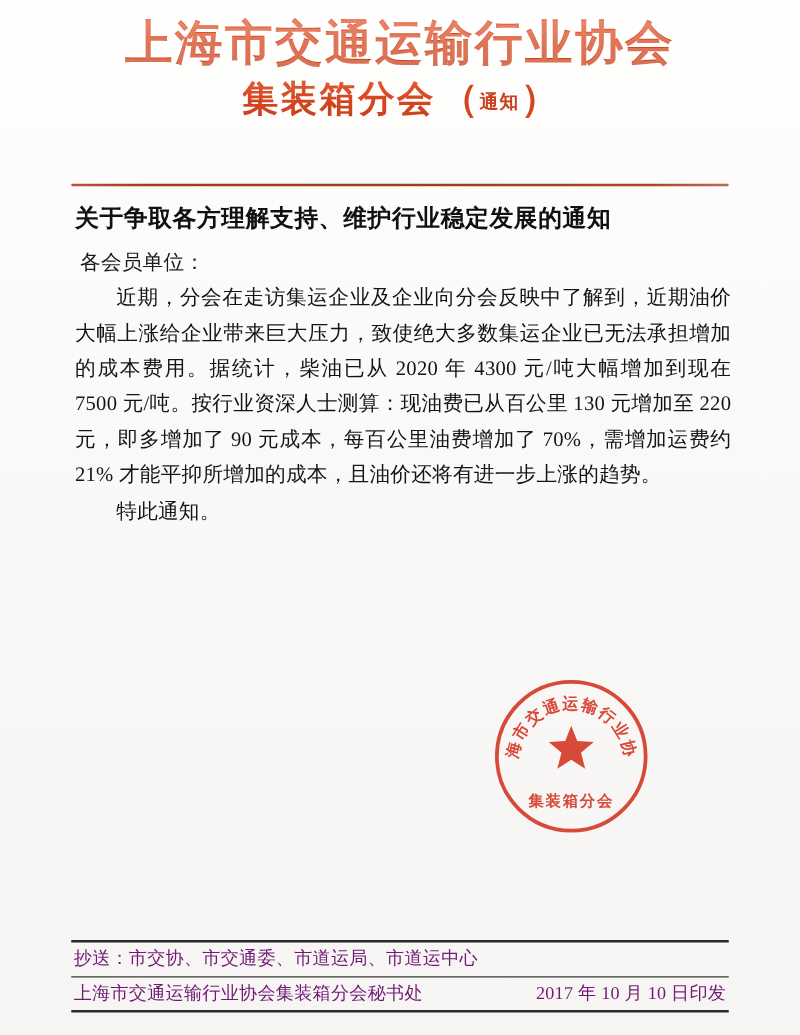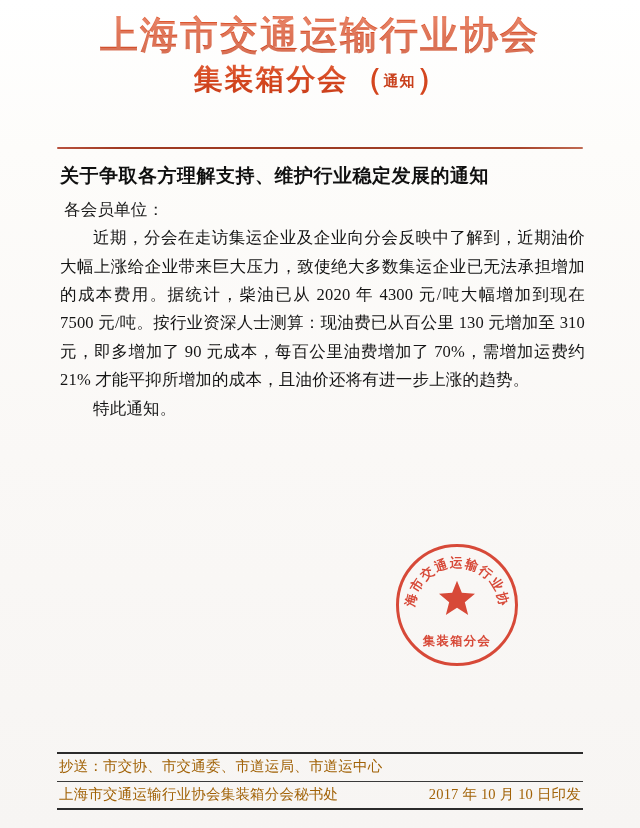--- a/index.html
+++ b/index.html
@@ -206,21 +206,21 @@
   .rule-thin {
     height: 1px;
     background: #3a3a3a;
   }
   .footer-row {
     display: flex;
     justify-content: space-between;
     align-items: flex-end;
     font-size: 14.5px;
     letter-spacing: 0.2px;
-    color: #a16207;
+    color: #701a75;
     padding: 3px 2px 4px 2px;
     white-space: nowrap;
   }
   .footer-row.cc { padding-bottom: 5px; }
 </style>
 </head>
 <body>
 
 <div class="paper-tint"></div>
 
@@ -238,21 +238,21 @@
 
   </div>
 
   <div class="red-rule"></div>
 
   <div class="content">
     <div class="doc-title">关于争取各方理解支持、维护行业稳定发展的通知</div>
 
     <div class="salutation">各会员单位：</div>
 
-    <p class="body-para">近期，分会在走访集运企业及企业向分会反映中了解到，近期油价大幅上涨给企业带来巨大压力，致使绝大多数集运企业已无法承担增加的成本费用。据统计，柴油已从 2020 年 4300 元/吨大幅增加到现在 7500 元/吨。按行业资深人士测算：现油费已从百公里 130 元增加至 310 元，即多增加了 90 元成本，每百公里油费增加了 70%，需增加运费约 21% 才能平抑所增加的成本，且油价还将有进一步上涨的趋势。</p>
+    <p class="body-para">近期，分会在走访集运企业及企业向分会反映中了解到，近期油价大幅上涨给企业带来巨大压力，致使绝大多数集运企业已无法承担增加的成本费用。据统计，柴油已从 2020 年 4300 元/吨大幅增加到现在 7500 元/吨。按行业资深人士测算：现油费已从百公里 130 元增加至 220 元，即多增加了 90 元成本，每百公里油费增加了 70%，需增加运费约 21% 才能平抑所增加的成本，且油价还将有进一步上涨的趋势。</p>
 
 
     <p class="body-para">特此通知。</p>
   </div>
 
 
   <div class="seal">
     <svg class="seal-arc-text" viewBox="0 0 122 122">
       <defs>
         <path id="arcTop" d="M 16,66 A 45,45 0 0 1 106,66" fill="none"></path>

